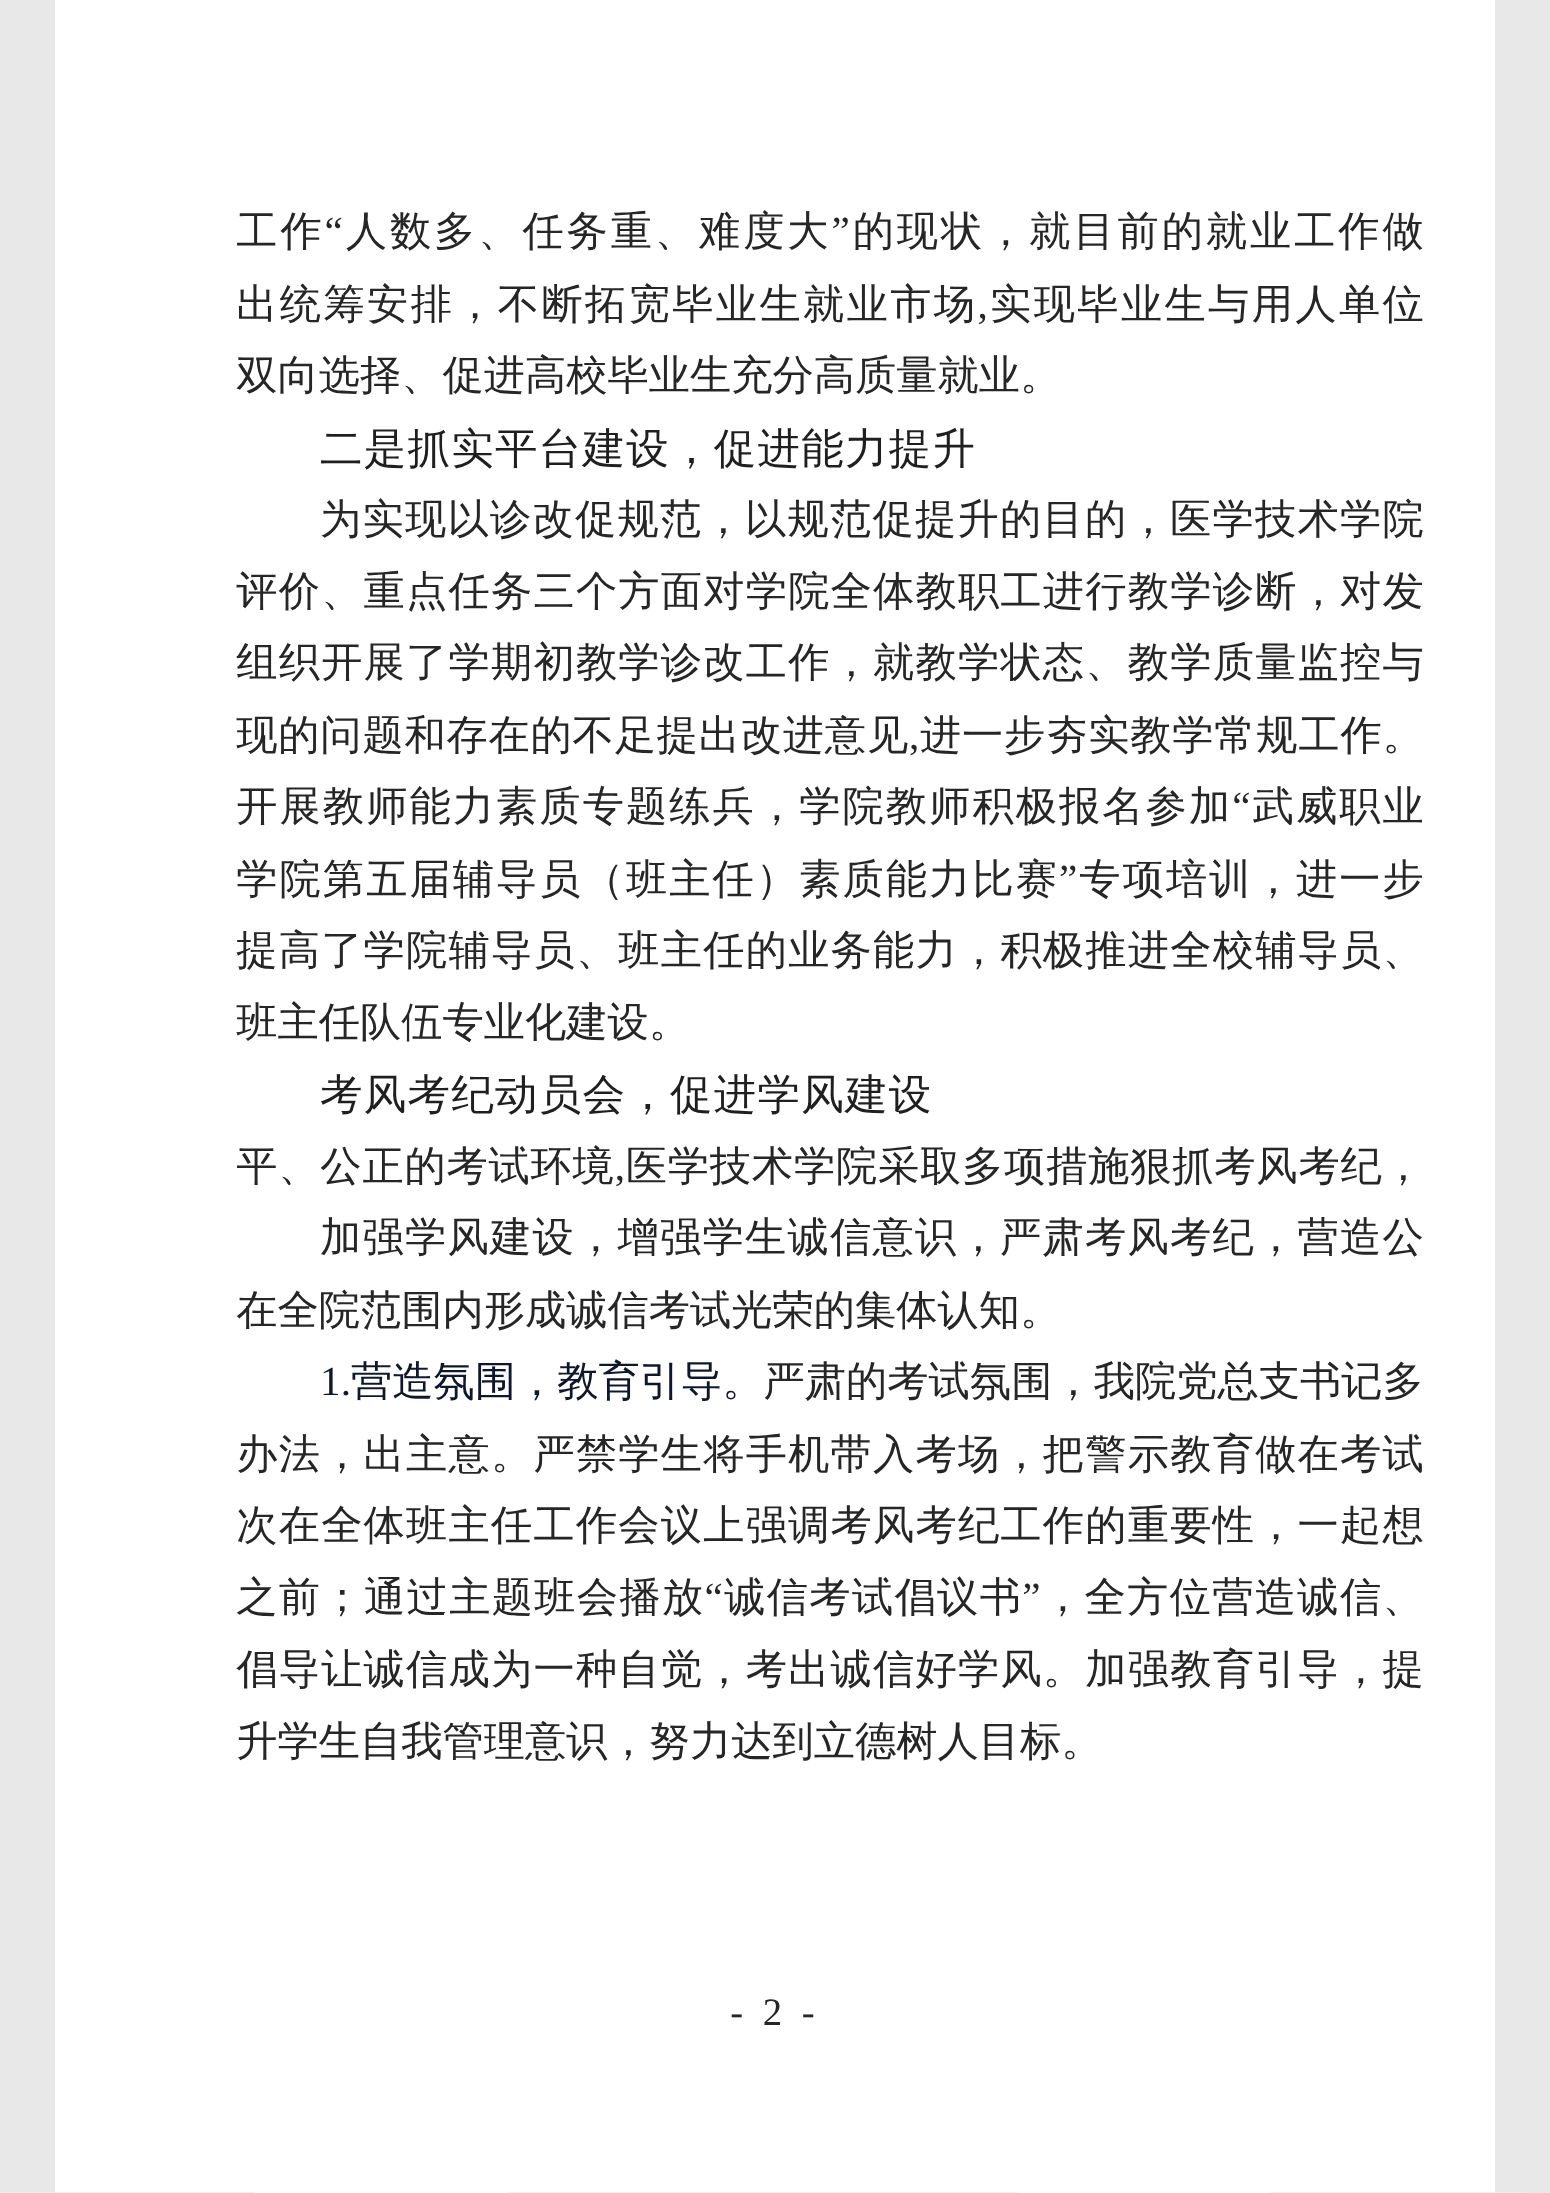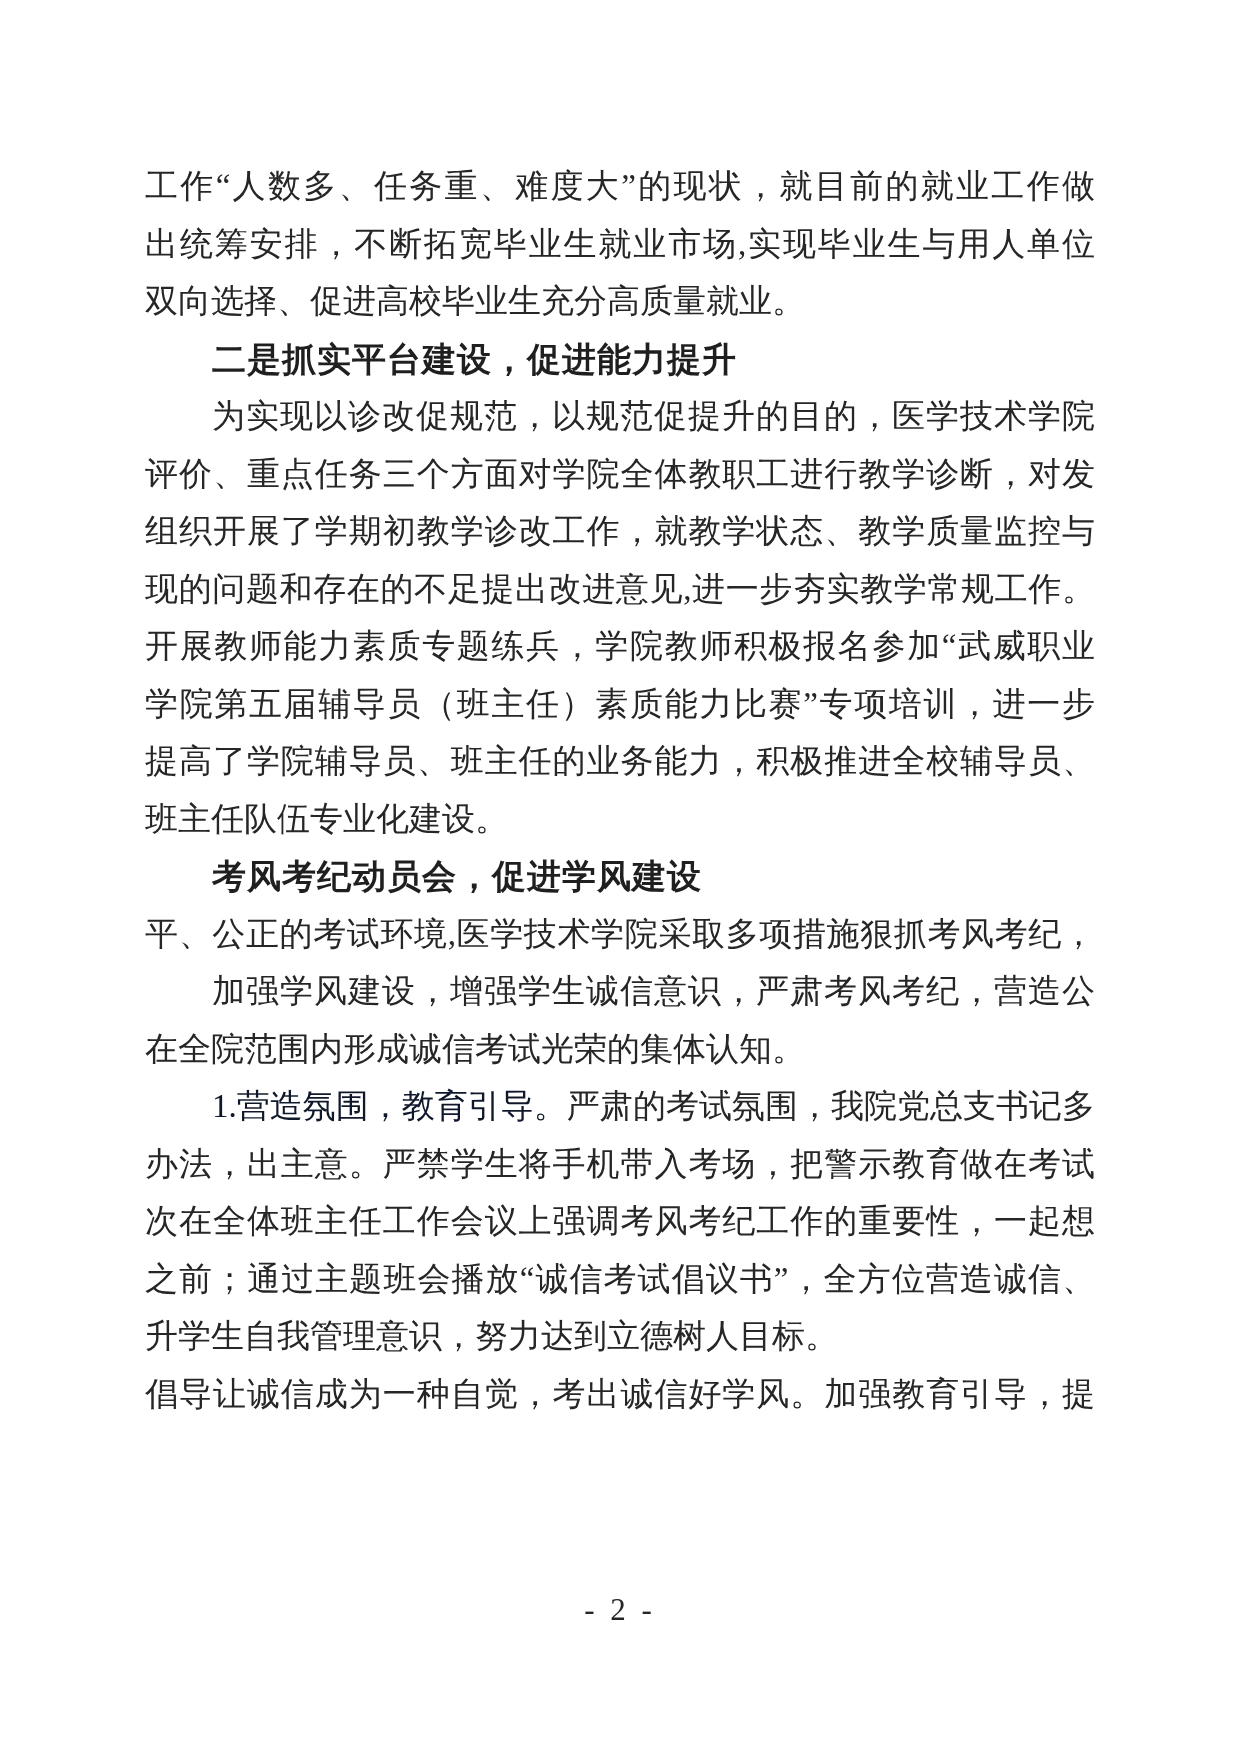--- a/index.html
+++ b/index.html
@@ -1,18 +1,18 @@
 <!DOCTYPE html>
 <html><head>
 <meta charset="utf-8">
 <style>
   html, body { margin: 0; padding: 0; background: #e8e8e8; }
   .page {
     position: relative;
-    width: 1240px;
+    width: 1152px;
     height: 1754px;
     margin: 0 auto;
     background: #ffffff;
     font-family: "Liberation Serif", serif;
     color: #262626;
     overflow: hidden;
   }
   .content {
     position: absolute;
     left: 145px;
@@ -26,21 +26,21 @@
   .line {
     text-align: justify;
     text-align-last: justify;
     text-justify: inter-character;
     white-space: normal;
   }
   .line.last { text-align-last: left; }
   .line.indent { text-indent: 67px; }
   .heading {
     font-family: "Liberation Sans", sans-serif;
-    font-weight: bold;
+    font-weight: normal;
     font-size: 34px;
     line-height: 57.5px;
     letter-spacing: 1px;
     margin: 0;
     text-indent: 67px;
     color: #1f1f1f;
   }
   .lead {
     font-weight: normal;
     color: #0f172a;
@@ -91,21 +91,21 @@
       </div>
 
     <div class="para">
       <div class="line indent">
         <span class="lead">1.营造氛围，教育引导。</span><span>严肃的考试氛围，我院党总支书记多</span>
       </div>
       <div class="lines">
           <div class="line">办法，出主意。严禁学生将手机带入考场，把警示教育做在考试</div>
           <div class="line">次在全体班主任工作会议上强调考风考纪工作的重要性，一起想</div>
           <div class="line">之前；通过主题班会播放“诚信考试倡议书”，全方位营造诚信、</div>
+          <div class="line">倡导让诚信成为一种自觉，考出诚信好学风。加强教育引导，提</div>
           <div class="line last">升学生自我管理意识，努力达到立德树人目标。</div>
-          <div class="line">倡导让诚信成为一种自觉，考出诚信好学风。加强教育引导，提</div>
         </div>
     </div>
 
   </div>
 
   <div class="footer">- 2 -</div>
 </div>
 
 </body></html>

